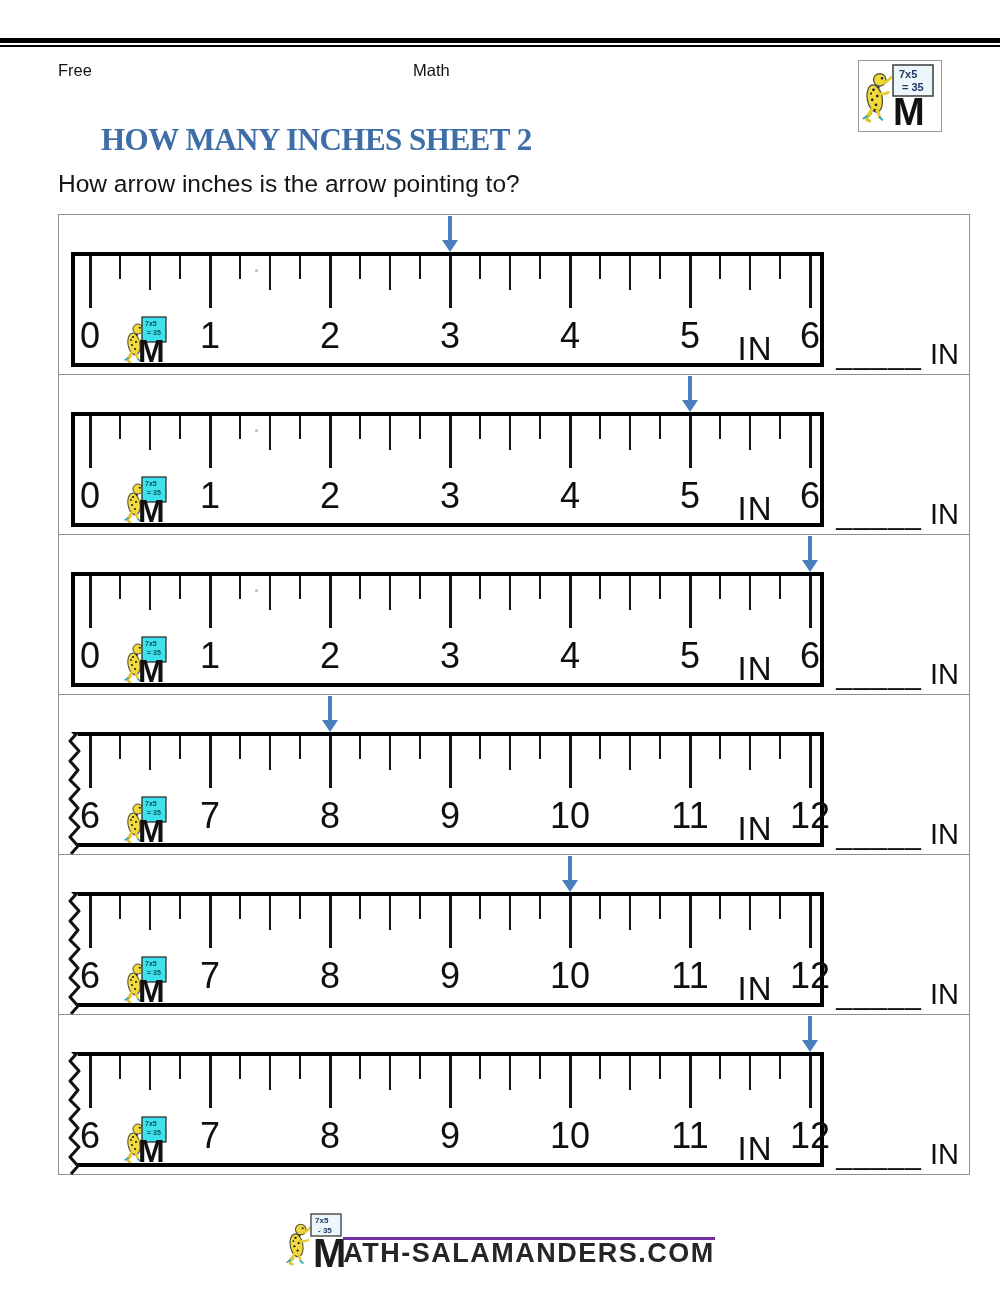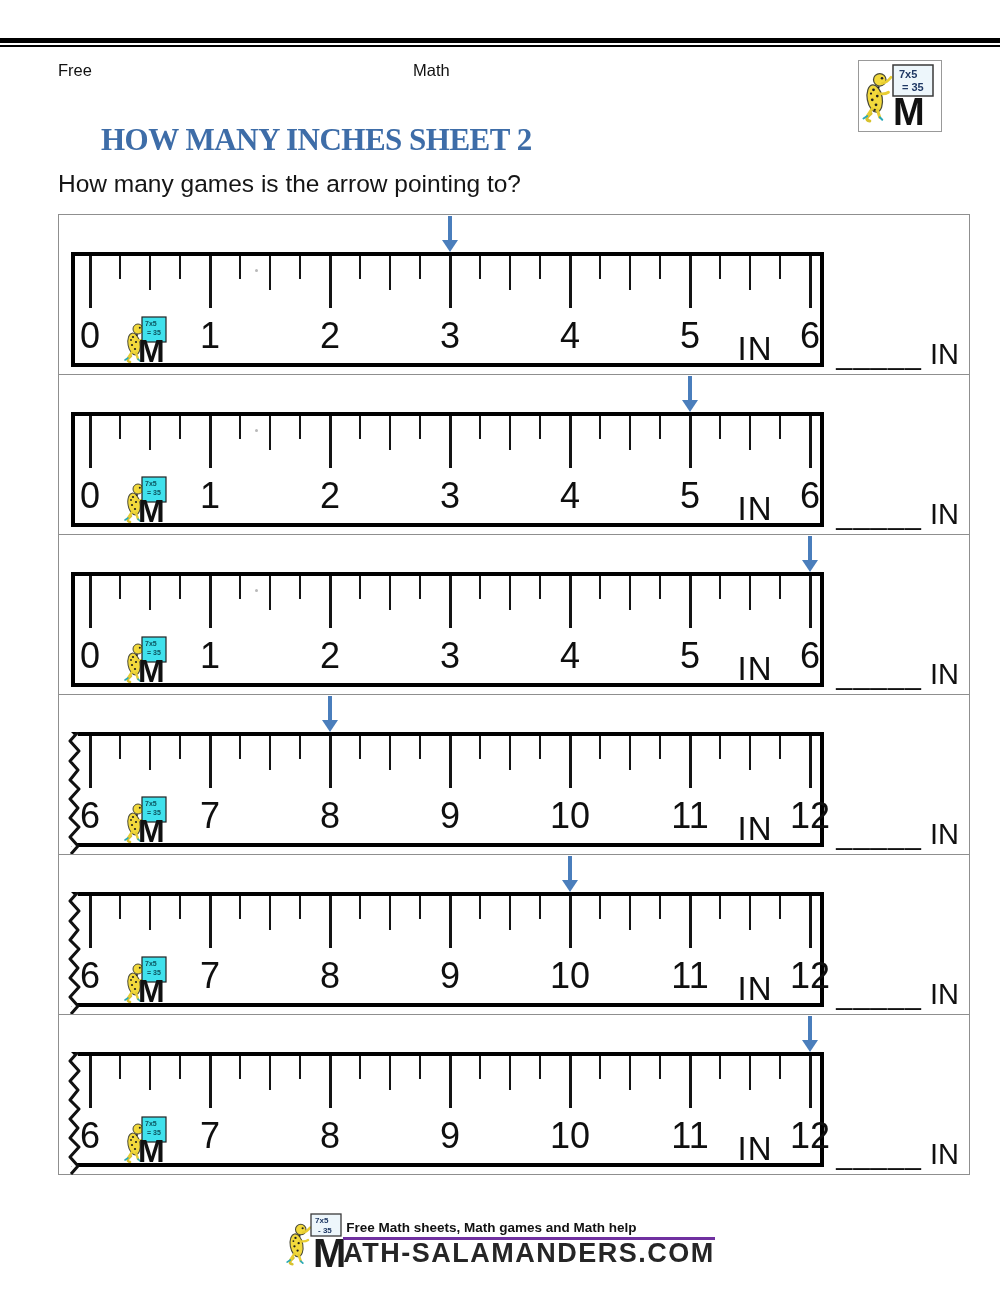--- a/index.html
+++ b/index.html
@@ -85,21 +85,21 @@
           </g>
       </g>
       <rect x="34" y="3" width="40" height="31" fill="var(--board-light)" stroke="#3a3a3a" stroke-width="1.5"></rect>
       <text x="40" y="16" font-size="11" font-weight="bold" fill="#1f3864">7x5</text>
       <text x="43" y="29" font-size="11" font-weight="bold" fill="#1f3864">= 35</text>
       <text x="34" y="63" font-size="38" font-weight="bold" fill="#111">M</text>
     </svg>
   </div>
 
   <div class="title">HOW MANY INCHES SHEET 2</div>
-  <div class="subtitle">How many games is the arrow pointing to?</div>
+  <div class="subtitle">How arrow inches is the arrow pointing to?</div>
 
   <div id="rows">
       <div class="row" style="top: 214px;">
       <div class="arrow" style="left: 383px;">
         <div class="shaft"></div>
         <div class="head"></div>
       </div>
       <div class="ruler">
 
         <div class="scale">
@@ -542,19 +542,18 @@
             <circle cx="14" cy="17" r="0.9"></circle>
             <circle cx="8" cy="22" r="0.9"></circle>
           </g>
       </g>
       <rect x="26" y="2" width="30" height="22" fill="var(--board-light)" stroke="#3a3a3a" stroke-width="1.3"></rect>
       <text x="30" y="11" font-size="8" font-weight="bold" fill="#1f3864">7x5</text>
       <text x="33" y="21" font-size="8" font-weight="bold" fill="#1f3864">- 35</text>
       <text x="28" y="55" font-size="40" font-weight="bold" fill="#1c1c1c">M</text>
     </svg>
     <div class="footer-text">
-      <div class="tagline">Free Math sheets, Math games and Math help</div>
       <div class="purple-rule"></div>
       <div class="site-text">ATH-SALAMANDERS.COM</div>
     </div>
   </div>
 
 </div>
 
 </body></html>

